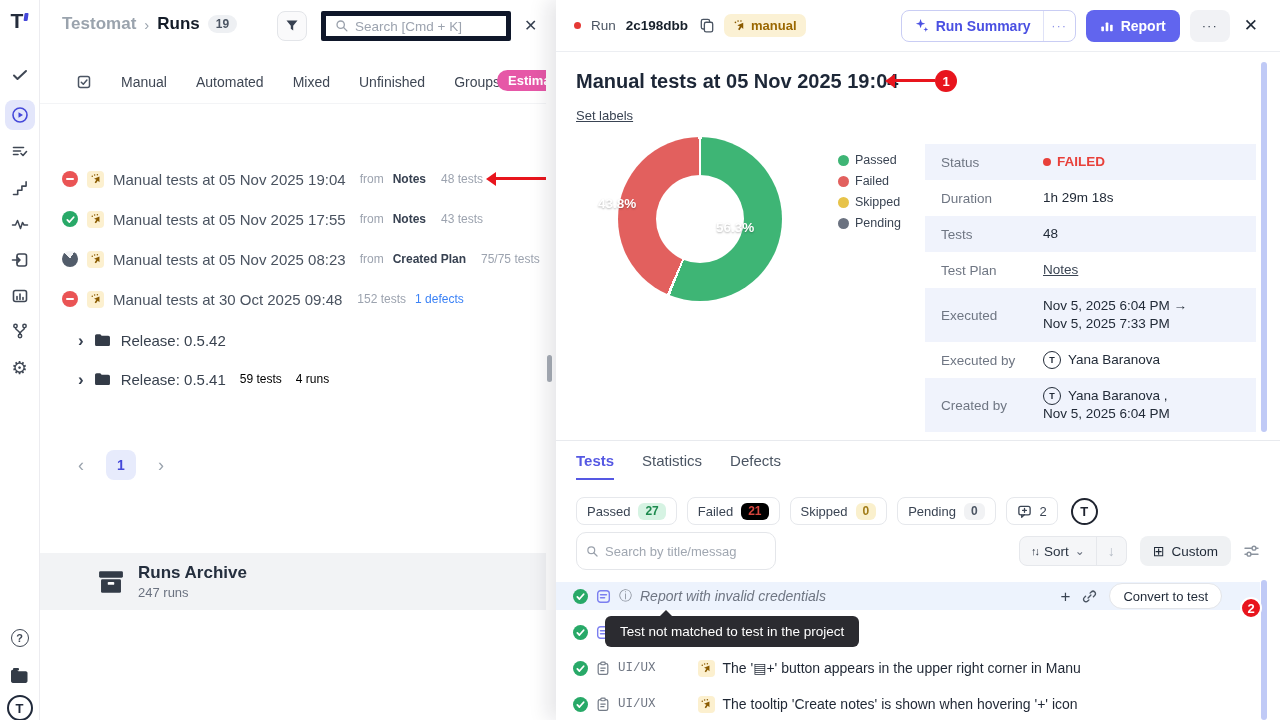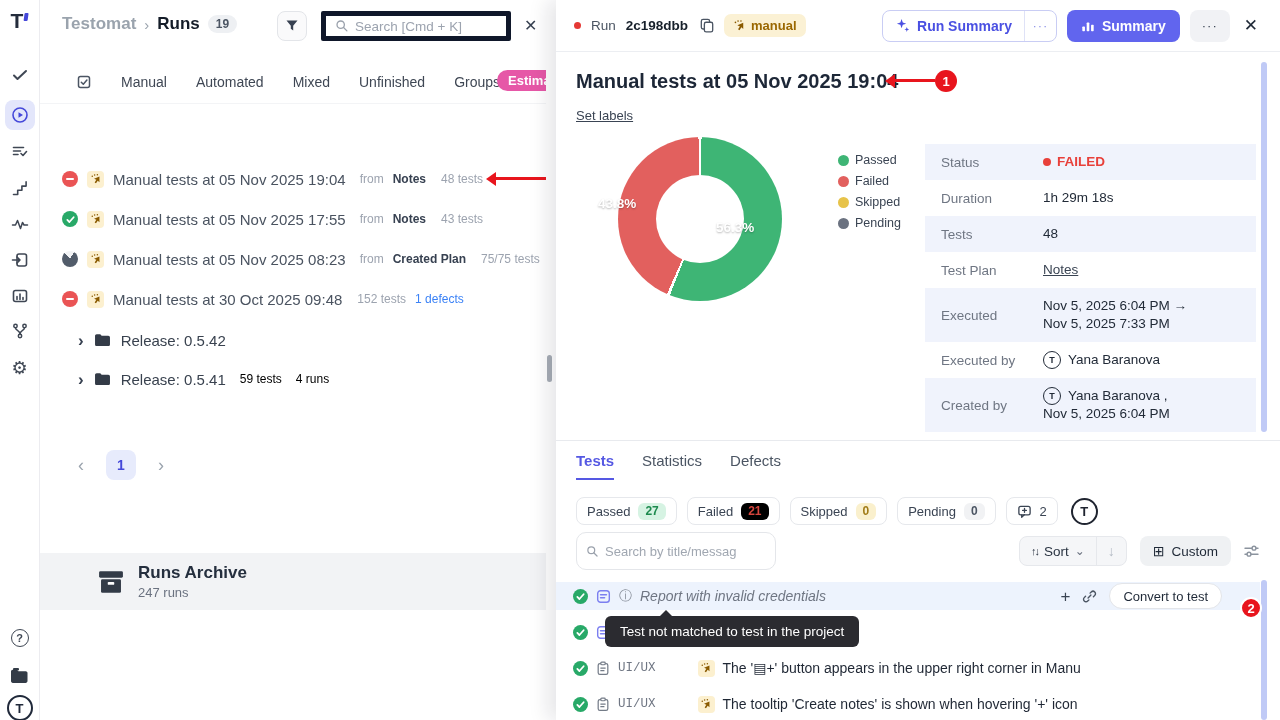--- a/index.html
+++ b/index.html
@@ -388,21 +388,21 @@
               <span>Run Summary</span>
             </span>
           <span class="summary-more">···</span>
         </div>
         <button class="report-btn">
             <svg width="14" height="14" viewBox="0 0 16 15">
               <rect x="1.5" y="8" width="3" height="5.5" rx="0.8" fill="#fff"></rect>
               <rect x="6.5" y="3.5" width="3" height="10" rx="0.8" fill="#fff"></rect>
               <rect x="11.5" y="6" width="3" height="7.5" rx="0.8" fill="#fff"></rect>
             </svg>
-            <span>Summary</span>
+            <span>Report</span>
           </button>
         <button class="more-btn">···</button>
         <span class="r-close">✕</span>
       </div>
     </header>
 
     <h1 class="r-title">Manual tests at 05 Nov 2025 19:04</h1>
     <div class="red-arrow" style="left:338px; top:79px; width:41px;">
         <span class="head"></span>
       </div>

